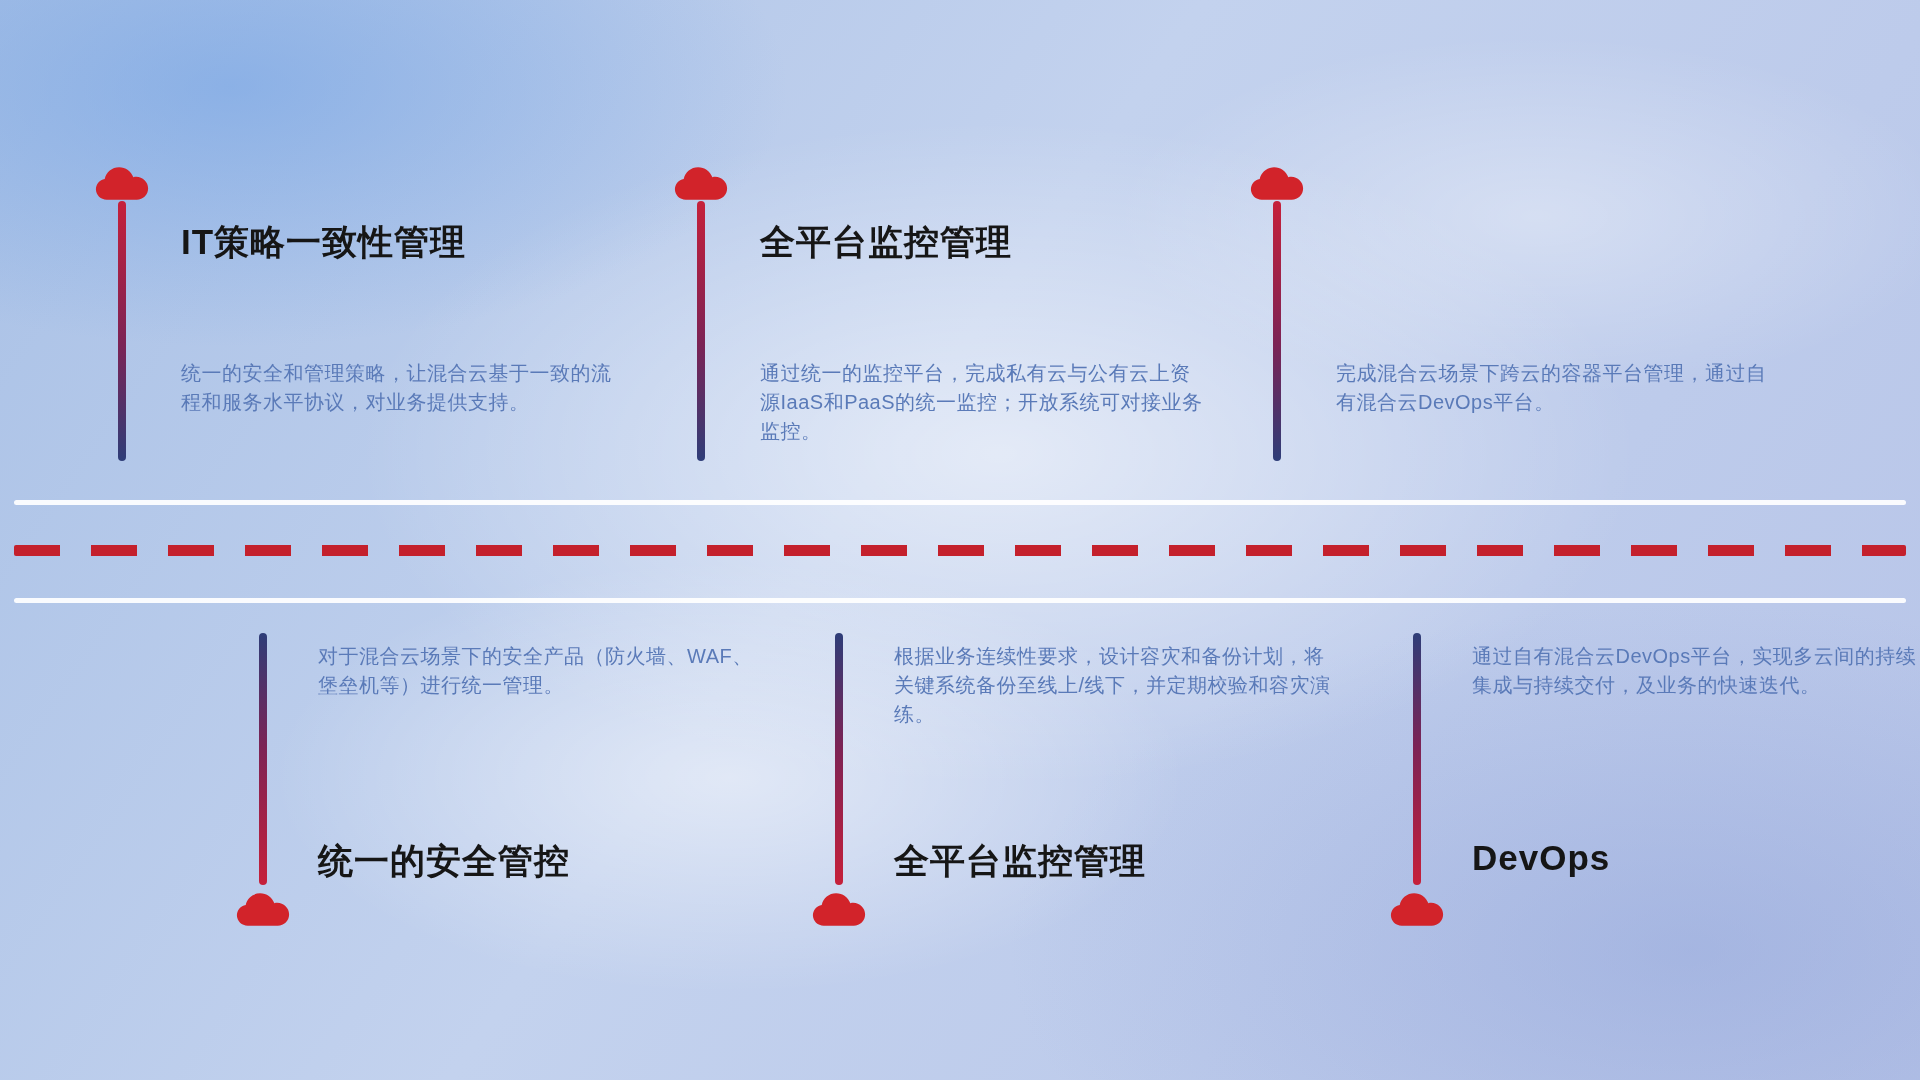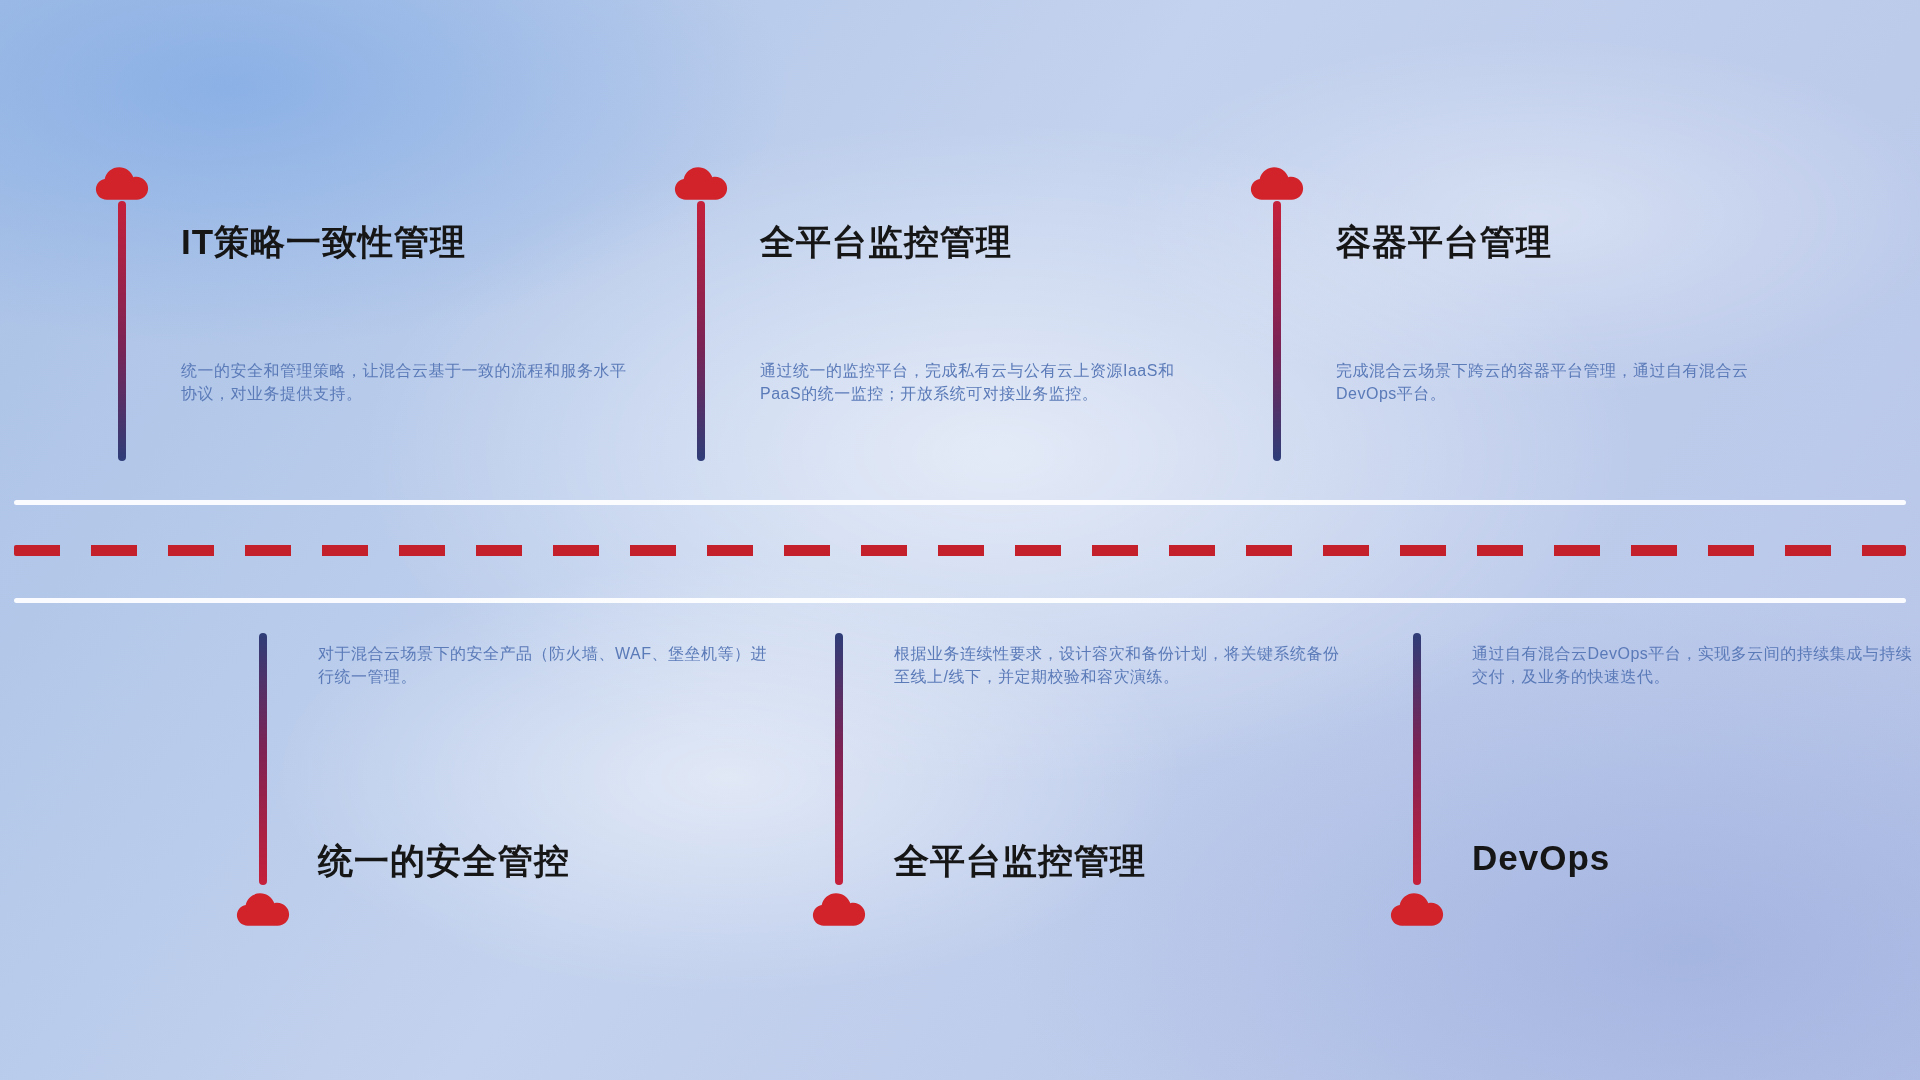--- a/index.html
+++ b/index.html
@@ -44,21 +44,21 @@
   .item.top .cloud{left:0;top:0;}
   .item.bottom .cloud{left:0;top:258px;}
   .item-title{
     position:absolute;left:86px;width:440px;
     font-size:35px;font-weight:700;color:var(--title-dark);letter-spacing:1px;white-space:nowrap;
   }
   .item.top .item-title{top:54px;}
   .item.bottom .item-title{top:205px;left:82px;}
   .item-desc{
     position:absolute;left:86px;width:446px;
-    font-size:16px;line-height:1.45;color:var(--desc-blue);letter-spacing:0.5px;
+    font-size:20px;line-height:1.45;color:var(--desc-blue);letter-spacing:0.5px;
   }
   .item.top .item-desc{top:194px;}
   .item.bottom .item-desc{top:9px;left:82px;width:450px;}
 </style>
 </head>
 <body>
 
 <div class="stage">
 
   <div class="road-line top"></div>
@@ -87,21 +87,20 @@
     <div class="item-desc">通过统一的监控平台，完成私有云与公有云上资源IaaS和PaaS的统一监控；开放系统可对接业务监控。</div>
   </div>
 
   <div class="item top" style="left:1250px;top:165px;">
     <span class="cloud">
       <svg viewBox="0 0 60 40">
           <path d="M13 38 C6.4 38 1 32.8 1 26.4 C1 20.6 5.2 15.8 10.8 14.9 C12.3 7.4 19 2 26.8 2 C34 2 40.2 6.6 42.6 13.1 C43.6 12.8 44.7 12.6 45.8 12.6 C53 12.6 59 18.4 59 25.5 C59 32.4 53.4 38 46.4 38 Z"></path>
         </svg>
     </span>
     <div class="connector"></div>
-    <div class="item-title">容器平台管理</div>
     <div class="item-desc">完成混合云场景下跨云的容器平台管理，通过自有混合云DevOps平台。</div>
   </div>
 
   <div class="item bottom" style="left:236px;top:633px;">
     <div class="connector"></div>
     <span class="cloud">
       <svg viewBox="0 0 60 40">
           <path d="M13 38 C6.4 38 1 32.8 1 26.4 C1 20.6 5.2 15.8 10.8 14.9 C12.3 7.4 19 2 26.8 2 C34 2 40.2 6.6 42.6 13.1 C43.6 12.8 44.7 12.6 45.8 12.6 C53 12.6 59 18.4 59 25.5 C59 32.4 53.4 38 46.4 38 Z"></path>
         </svg>
     </span>

